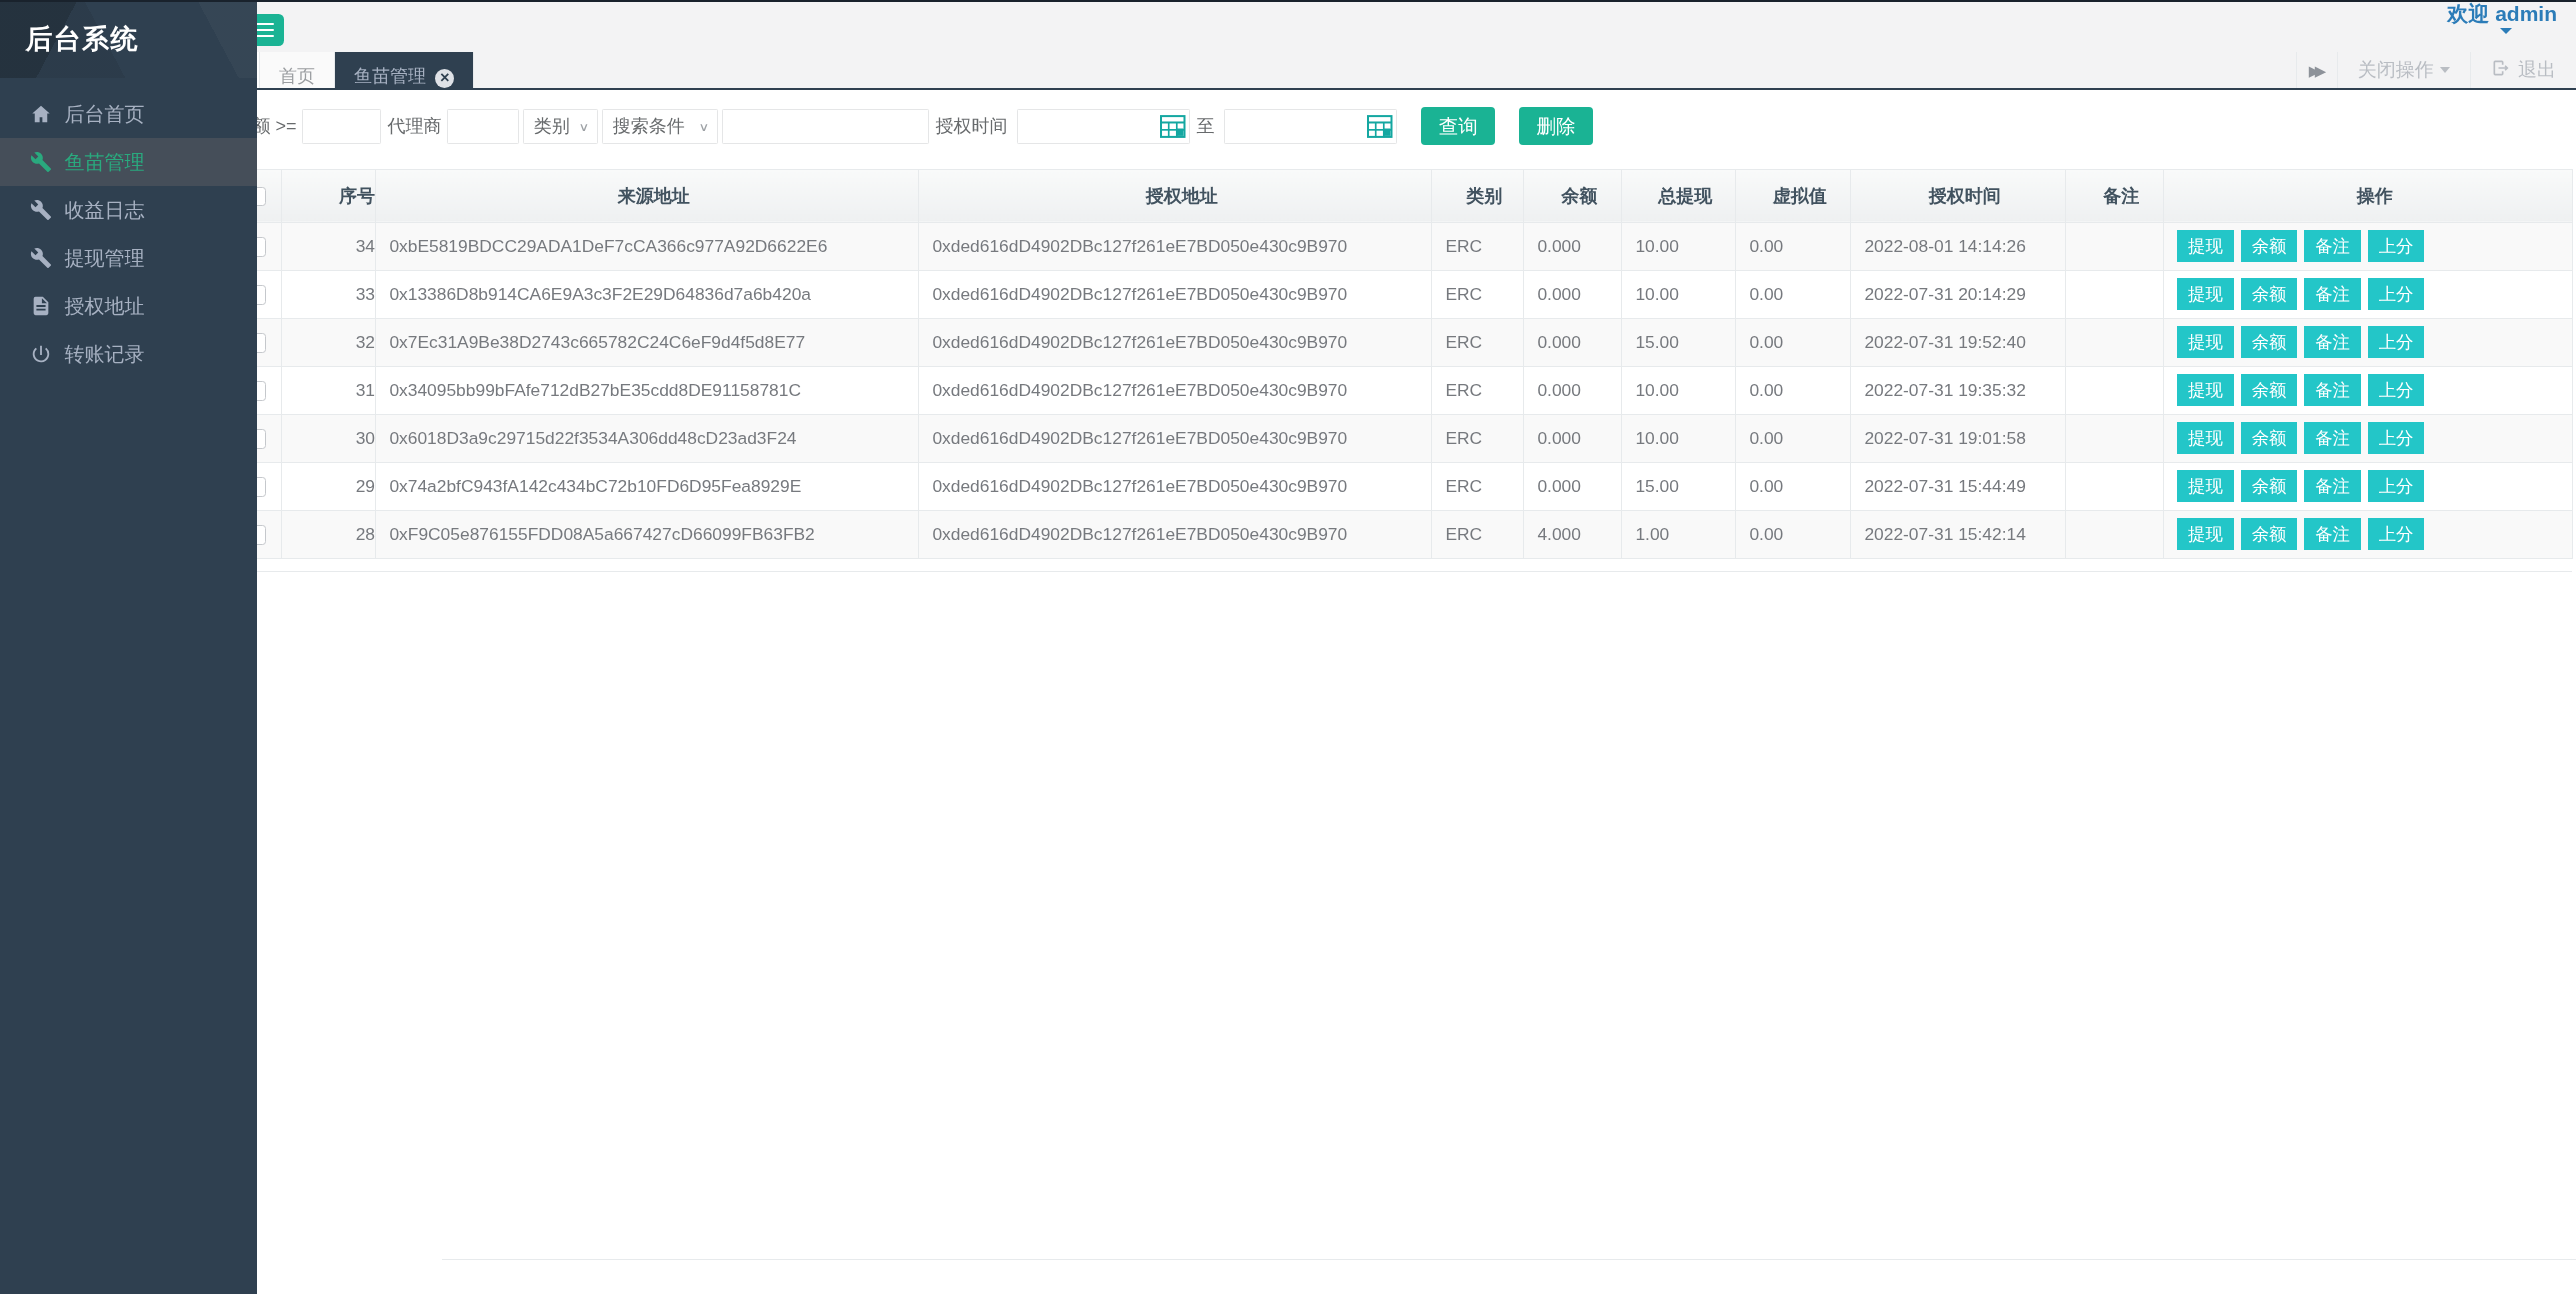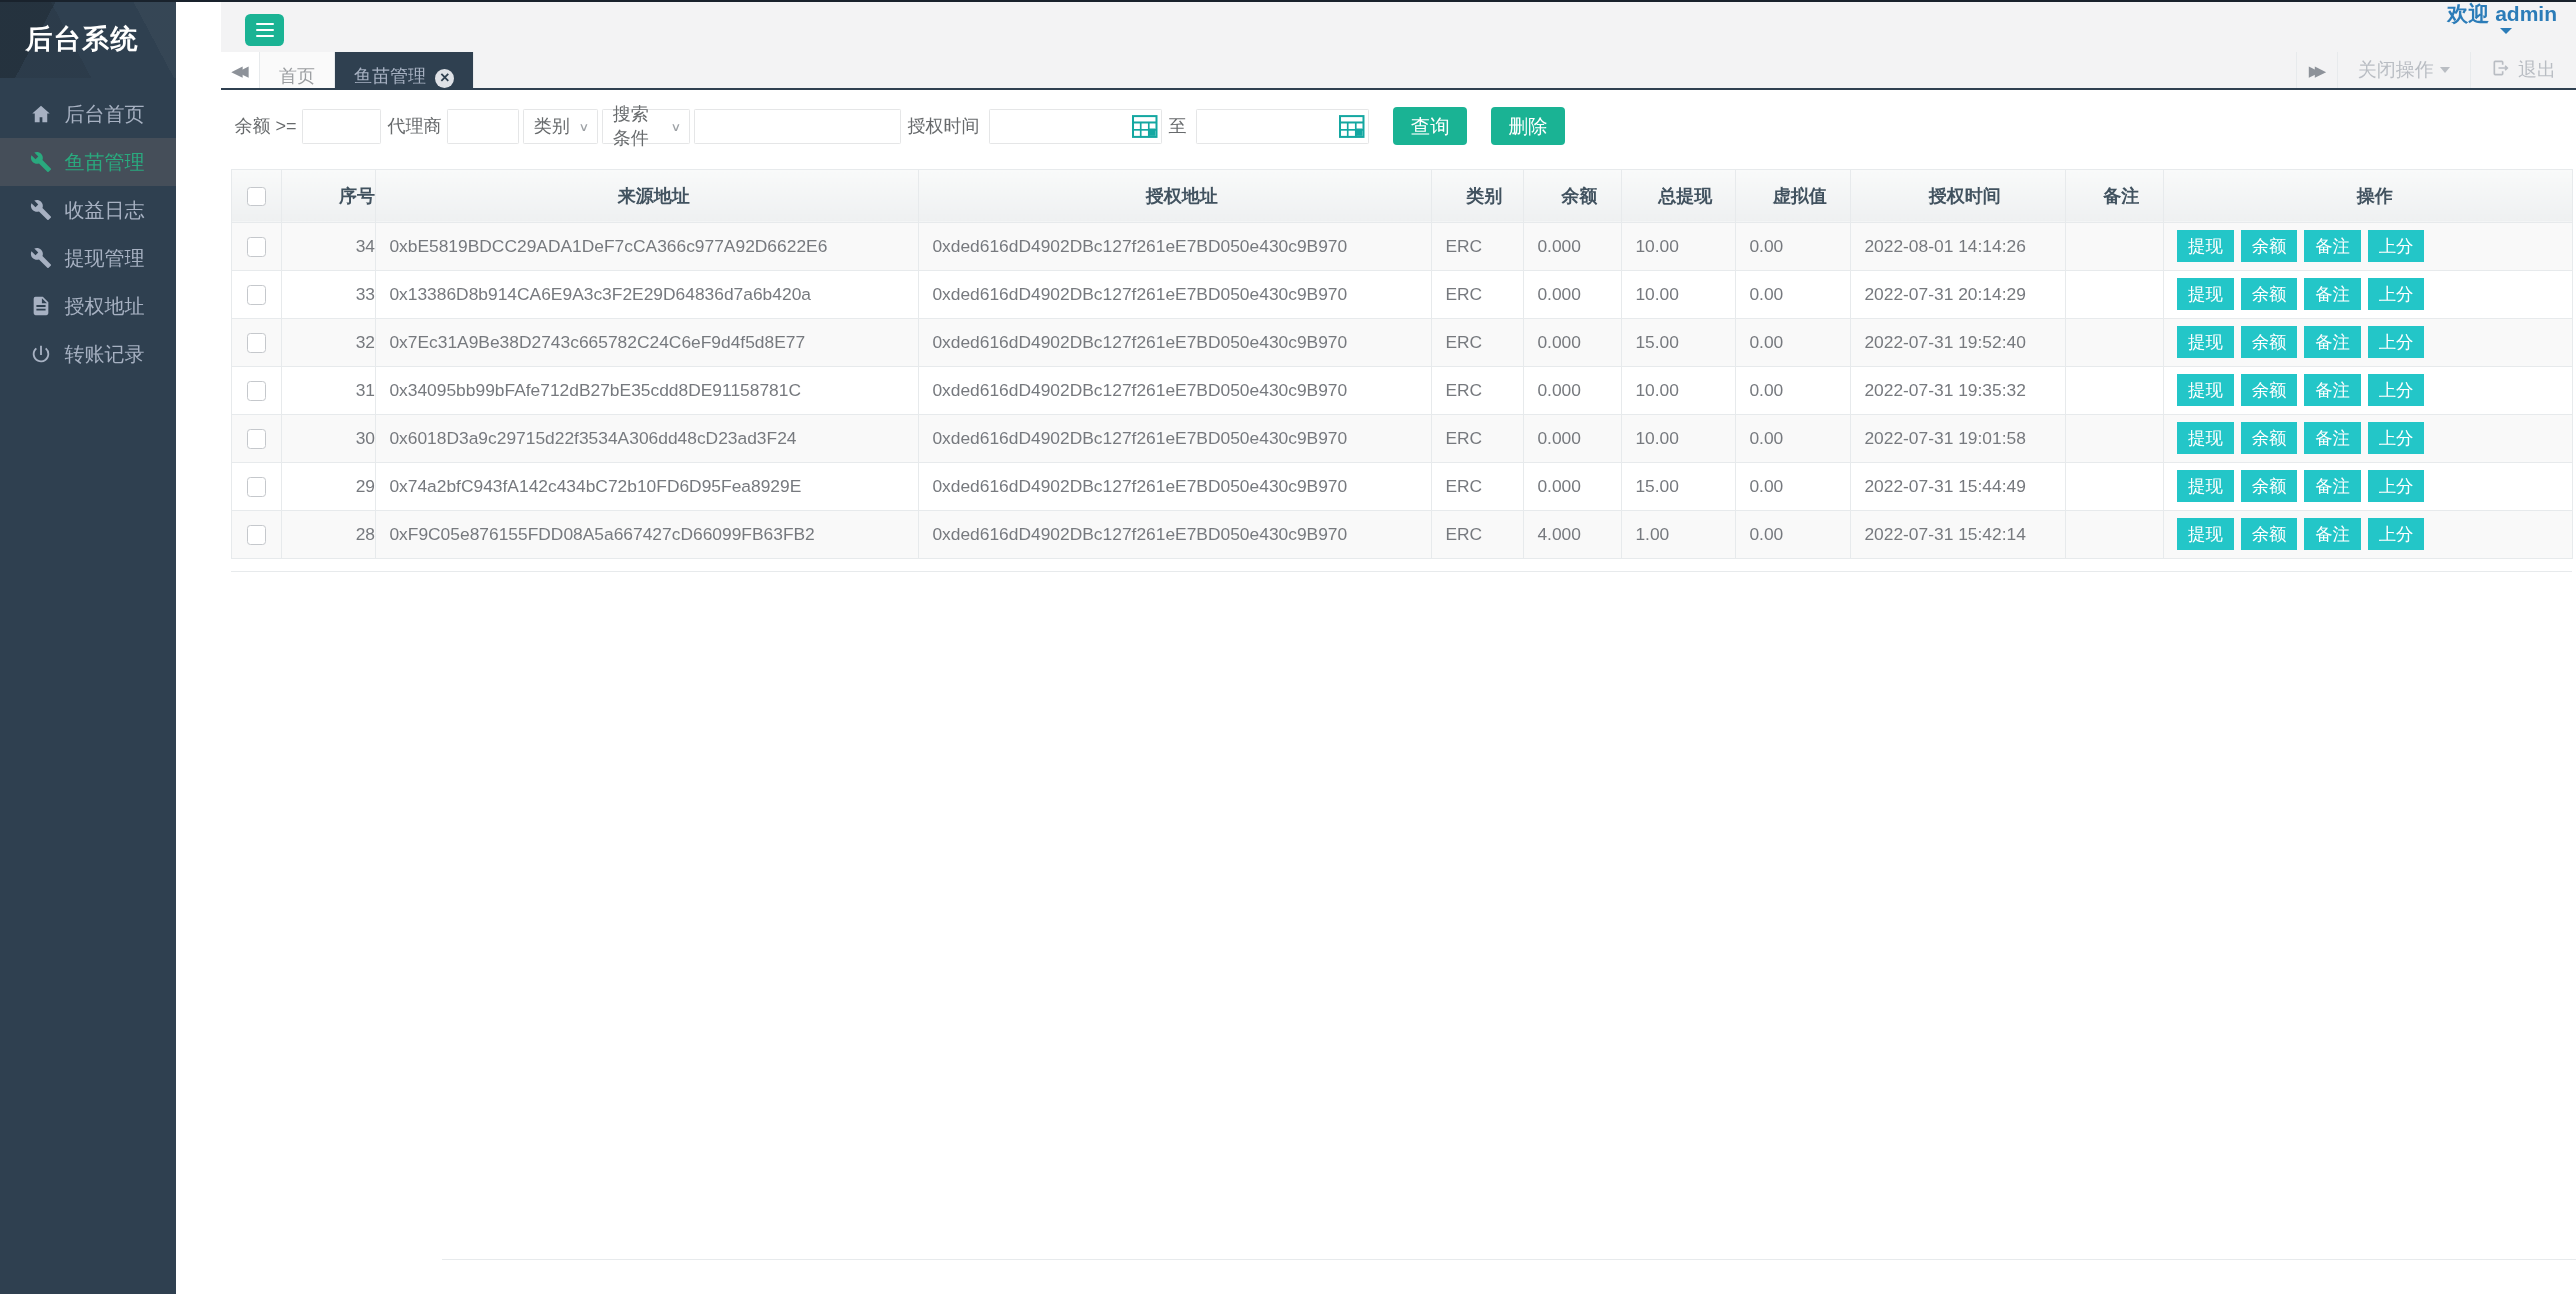--- a/index.html
+++ b/index.html
@@ -1,21 +1,21 @@
 <!DOCTYPE html>
 <html style="font-size:10.7px"><head>
 <meta charset="utf-8">
 <style>
   * { box-sizing: border-box; margin: 0; padding: 0; }
   html,body { width: 2576px; height: 1295px; overflow: hidden; background:#fff;
               font-family:"Liberation Sans", sans-serif; }
   .topline { position:absolute; left:0; top:0; width:2576px; height:2px; background:#19222c; z-index:50; }
 
   
-  .sidebar { position:absolute; left:0; top:0; width:176px; height:1295px; background:#2f4050; z-index:10; }
+  .sidebar { position:absolute; left:0; top:0; width:257px; height:1295px; background:#2f4050; z-index:10; }
   .sidebar-header { height:78px; display:flex; align-items:center; padding-left:25.5px;
     background-color:#2f4050;
     background-image:
       linear-gradient(118deg, rgba(0,0,0,.16) 0 26%, rgba(0,0,0,0) 26%),
       linear-gradient(242deg, rgba(255,255,255,.03) 0 20%, rgba(255,255,255,0) 20%),
       linear-gradient(62deg, rgba(0,0,0,.07) 0 42%, rgba(0,0,0,0) 42%);
   }
   .sidebar-title { color:#ffffff; font-size:27px; font-weight:bold; letter-spacing:1.3px; }
   .menu { margin-top:12px; }
   .menu-item { height:48px; display:flex; align-items:center; padding-left:29.5px;
@@ -65,21 +65,21 @@
                color:#676a6c; font-size:18px; }
   .f-label { margin-right:6px; white-space:nowrap; }
   .f-input { height:35px; border:0.7px solid #e5e6e7; background:#fff; border-radius:1.3px;
              font-size:17.4px; color:#676a6c; padding:0 8px; font-family:inherit; }
   .w-balance { width:79px; }
   .w-agent   { width:72px; margin-right:4px; }
   .f-select  { height:35px; border:0.7px solid #e5e6e7; background:#fff; border-radius:1.3px;
                display:flex; align-items:center; justify-content:space-between;
                padding:0 8px 0 9.4px; margin-right:4px; color:#676a6c; cursor:pointer; }
   .w-cat  { width:75px; }
-  .w-cond { width:88px; }
+  .w-cond { width:116px; }
   .sel-chevron { color:#9ea2a6; font-size:14.8px; margin-left:6.7px; transform:scaleY(.8); }
   .w-keyword { width:207px; }
   .ml8 { margin-left:6px; }
   .date-wrap { position:relative; margin-left:4px; }
   .w-date { width:173px; padding-right:35px; }
   .cal-icon { position:absolute; right:4.7px; top:6px; width:25.5px; height:23px; }
   .f-btn { height:38px; border:none; border-radius:4px; background:#1ab394; color:#fff;
            font-size:19.5px; padding:0 17.4px; margin-left:24px; cursor:pointer; font-family:inherit; }
 
   

